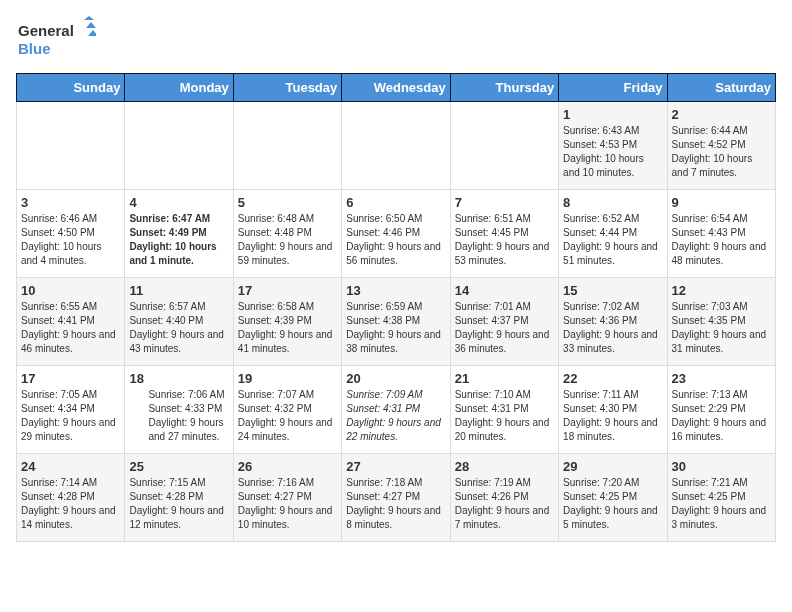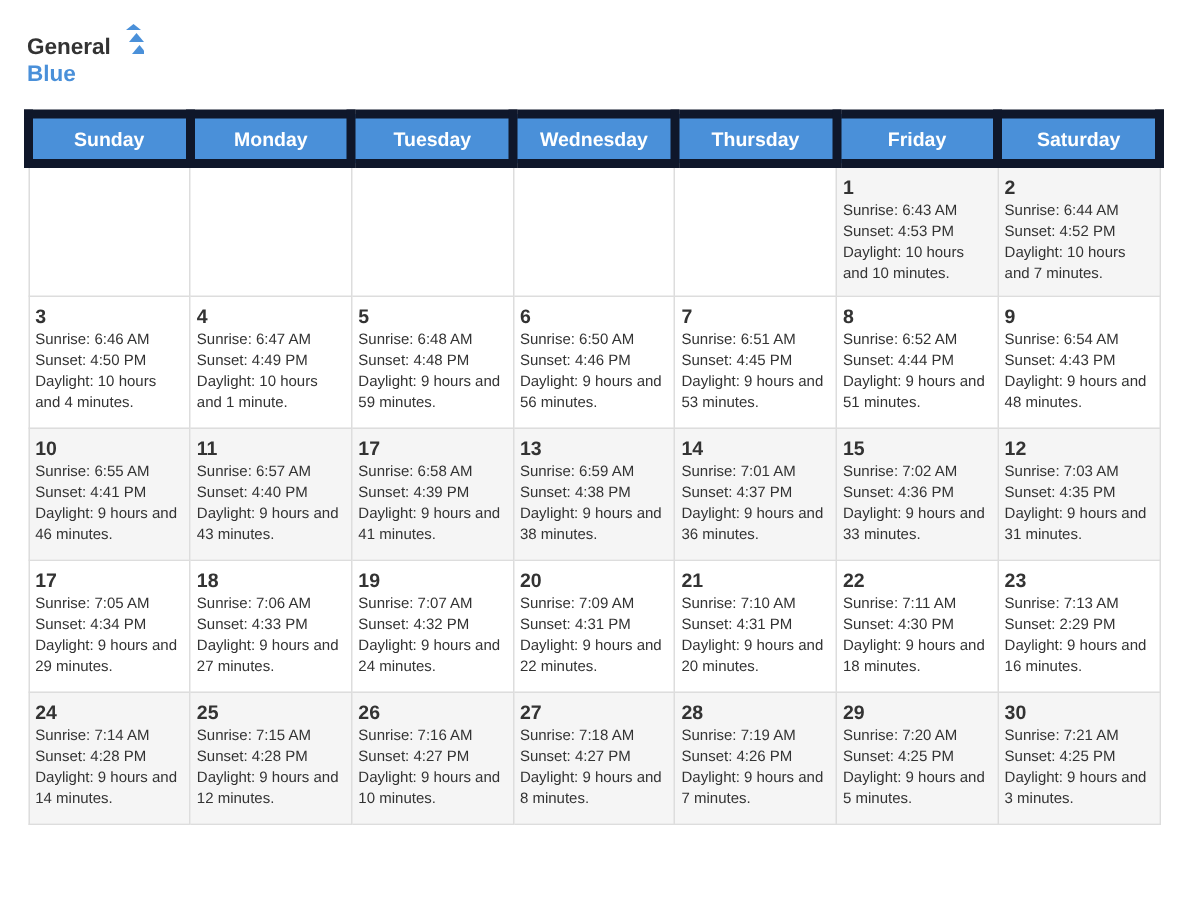--- a/index.html
+++ b/index.html
@@ -39,22 +39,22 @@
       table-layout: fixed;
     }
     thead tr {
       background-color: #4a90d9;
       color: white;
     }
     thead th {
       padding: 6px 4px;
       font-size: 13px;
       font-weight: bold;
-      text-align: center;
-      border: 6px solid #0f172a;
+      text-align: right;
+      border: 1px solid #0f172a;
     }
     tbody tr {
       vertical-align: top;
     }
     tbody tr:nth-child(odd) {
       background-color: #f5f5f5;
     }
     tbody tr:nth-child(even) {
       background-color: #ffffff;
     }
@@ -132,21 +132,21 @@
       </tr>
       <tr>
         <td>
           <div class="day-number">3</div>
           <div class="day-info" style="white-space: pre-line;">Sunrise: 6:46 AM
 Sunset: 4:50 PM
 Daylight: 10 hours and 4 minutes.</div>
         </td>
         <td>
           <div class="day-number">4</div>
-          <div class="day-info" style="white-space: pre-line;">Sunrise: 6:47 AM
+          <div class="day-info" style="white-space: pre-line; font-weight: bold;">Sunrise: 6:47 AM
 Sunset: 4:49 PM
 Daylight: 10 hours and 1 minute.</div>
         </td>
         <td>
           <div class="day-number">5</div>
           <div class="day-info" style="white-space: pre-line;">Sunrise: 6:48 AM
 Sunset: 4:48 PM
 Daylight: 9 hours and 59 minutes.</div>
         </td>
         <td>
@@ -220,33 +220,33 @@
       </tr>
       <tr>
         <td>
           <div class="day-number">17</div>
           <div class="day-info" style="white-space: pre-line;">Sunrise: 7:05 AM
 Sunset: 4:34 PM
 Daylight: 9 hours and 29 minutes.</div>
         </td>
         <td>
           <div class="day-number">18</div>
-          <div class="day-info" style="white-space: pre-line;">Sunrise: 7:06 AM
+          <div class="day-info" style="white-space: pre-line; margin-left: 19px;">Sunrise: 7:06 AM
 Sunset: 4:33 PM
 Daylight: 9 hours and 27 minutes.</div>
         </td>
         <td>
           <div class="day-number">19</div>
           <div class="day-info" style="white-space: pre-line;">Sunrise: 7:07 AM
 Sunset: 4:32 PM
 Daylight: 9 hours and 24 minutes.</div>
         </td>
         <td>
           <div class="day-number">20</div>
-          <div class="day-info" style="white-space: pre-line;">Sunrise: 7:09 AM
+          <div class="day-info" style="white-space: pre-line; font-style: italic;">Sunrise: 7:09 AM
 Sunset: 4:31 PM
 Daylight: 9 hours and 22 minutes.</div>
         </td>
         <td>
           <div class="day-number">21</div>
           <div class="day-info" style="white-space: pre-line;">Sunrise: 7:10 AM
 Sunset: 4:31 PM
 Daylight: 9 hours and 20 minutes.</div>
         </td>
         <td>

